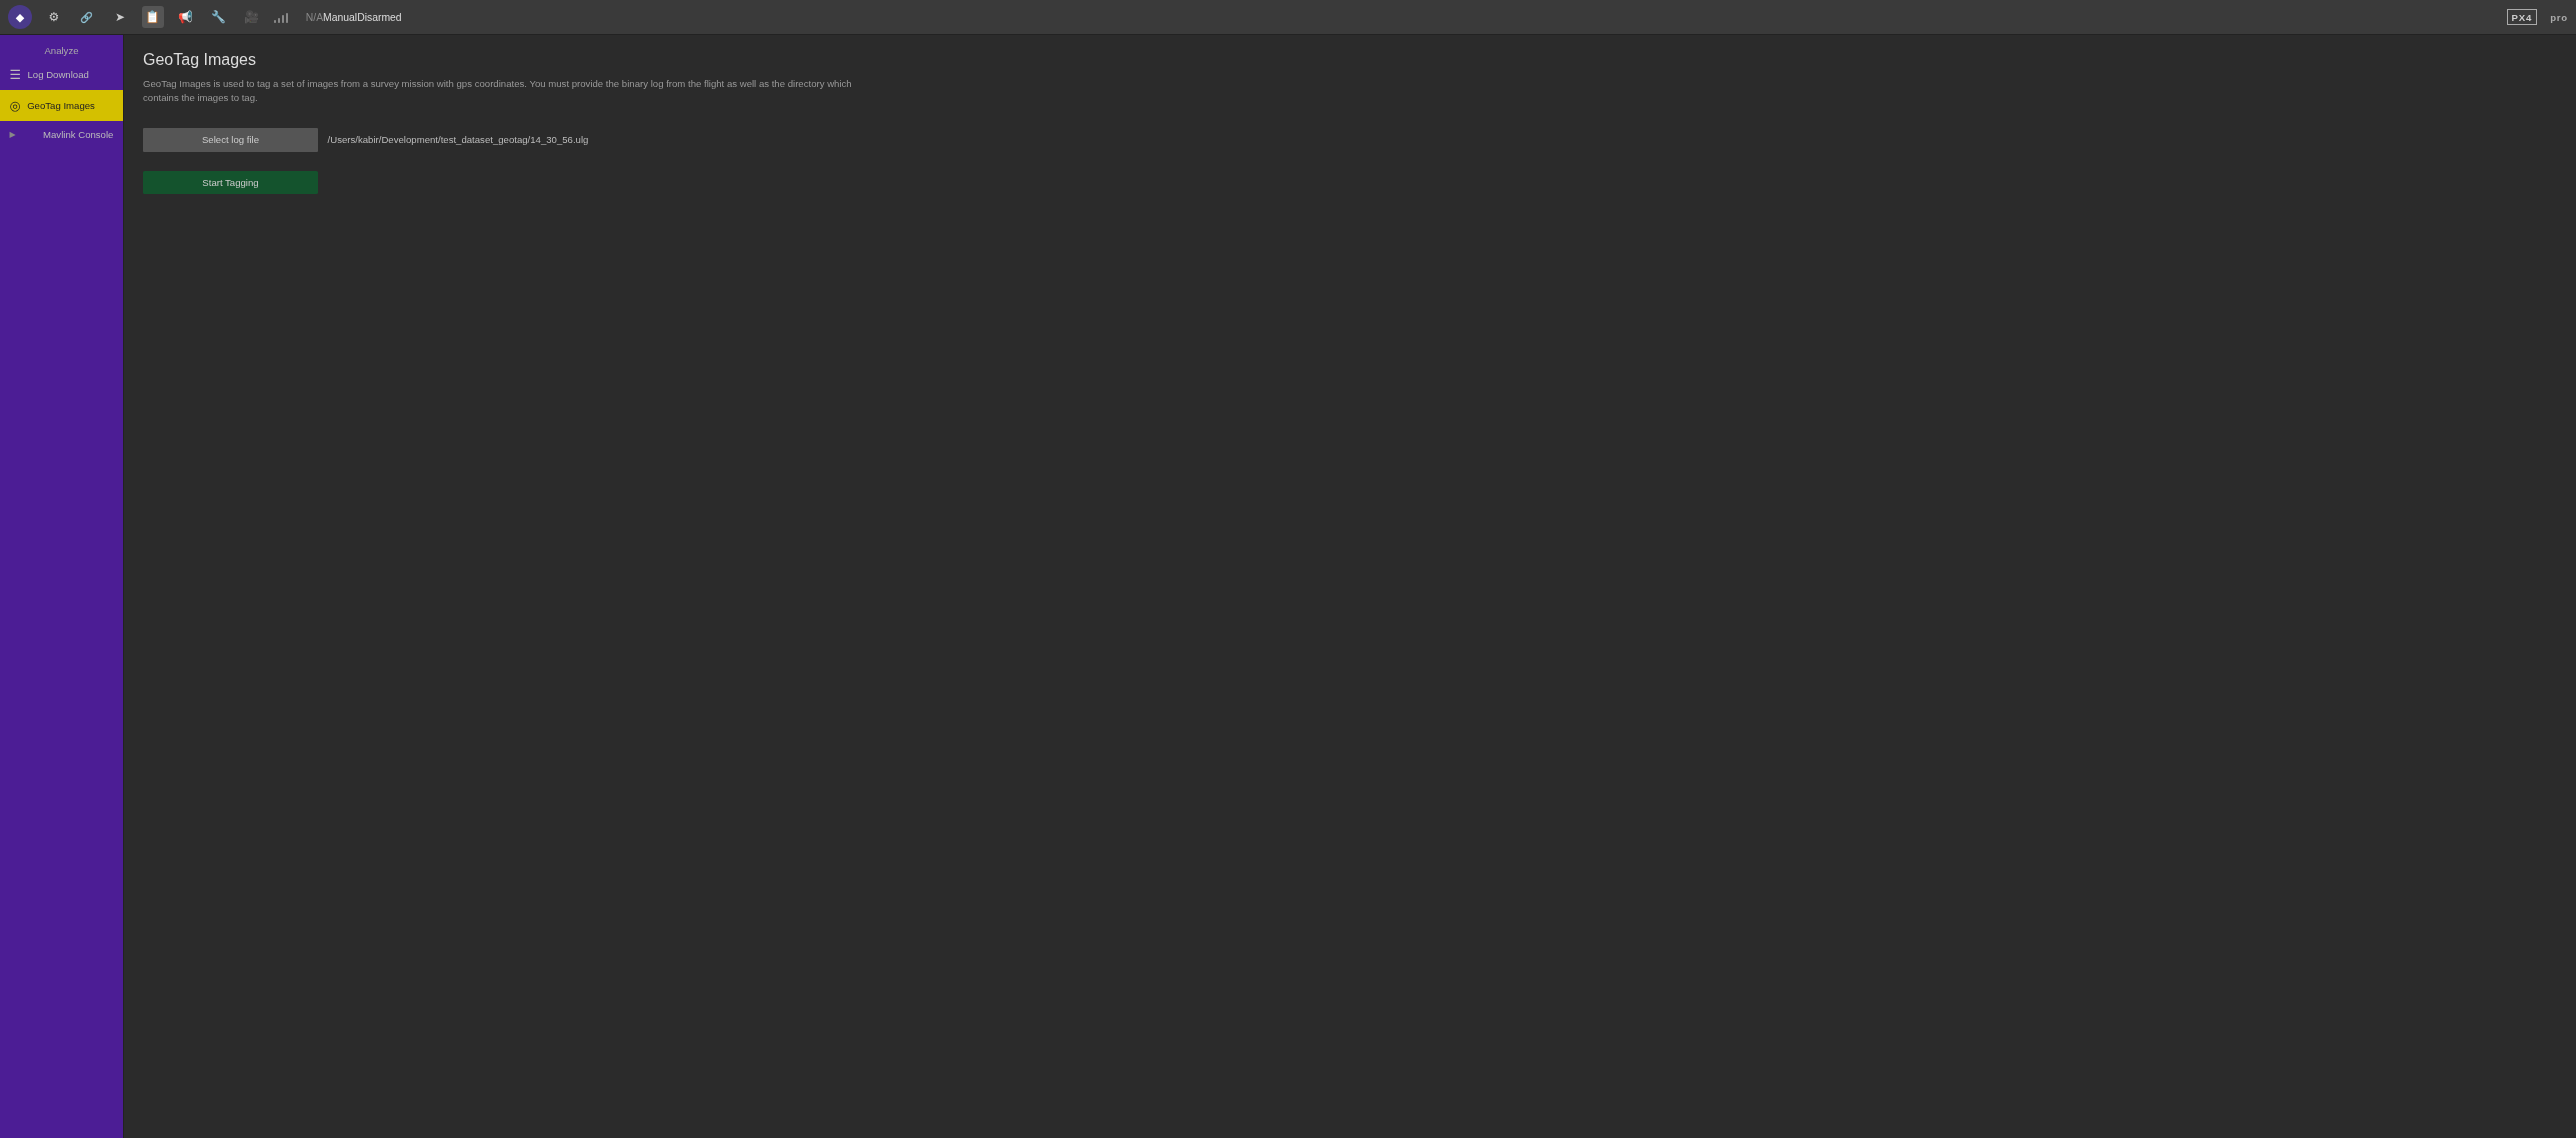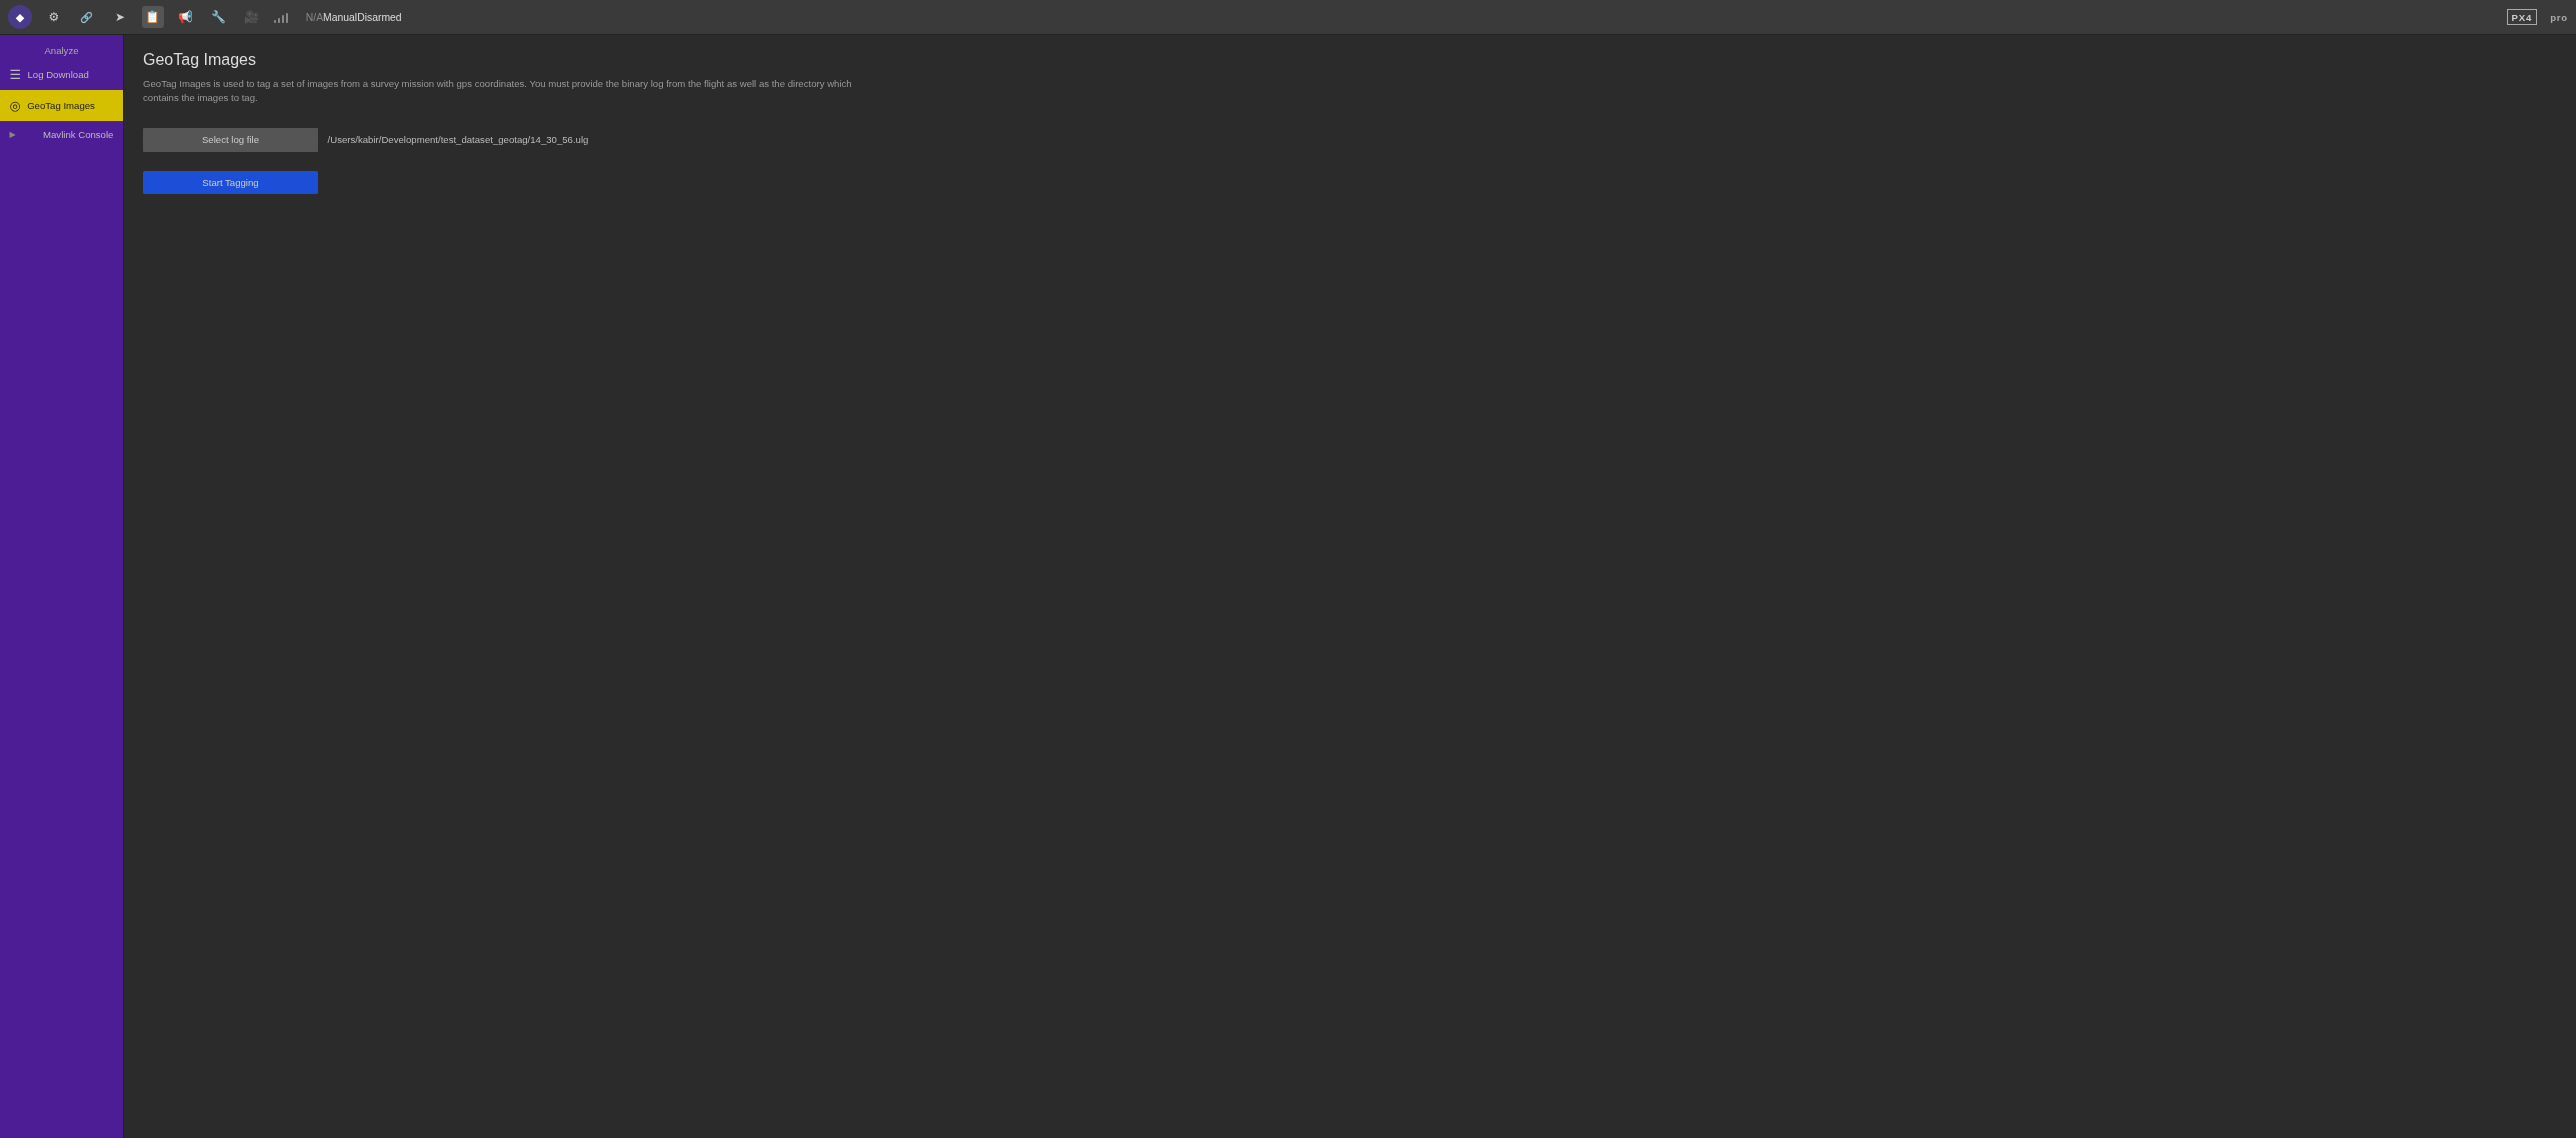--- a/index.html
+++ b/index.html
@@ -172,21 +172,21 @@
       font-size: 9.6px;
       cursor: pointer;
       text-align: center;
       border-radius: 1px;
     }
     .action-path {
       color: #bbb;
       font-size: 9.6px;
     }
     .start-btn {
-      background: #1d4ed8;
+      background: #14532d;
       color: #ccc;
       border: none;
       padding: 6.4px 0;
       width: 175px;
       font-size: 9.6px;
       cursor: pointer;
       text-align: center;
       border-radius: 1.6px;
       margin-top: 11px;
     }

